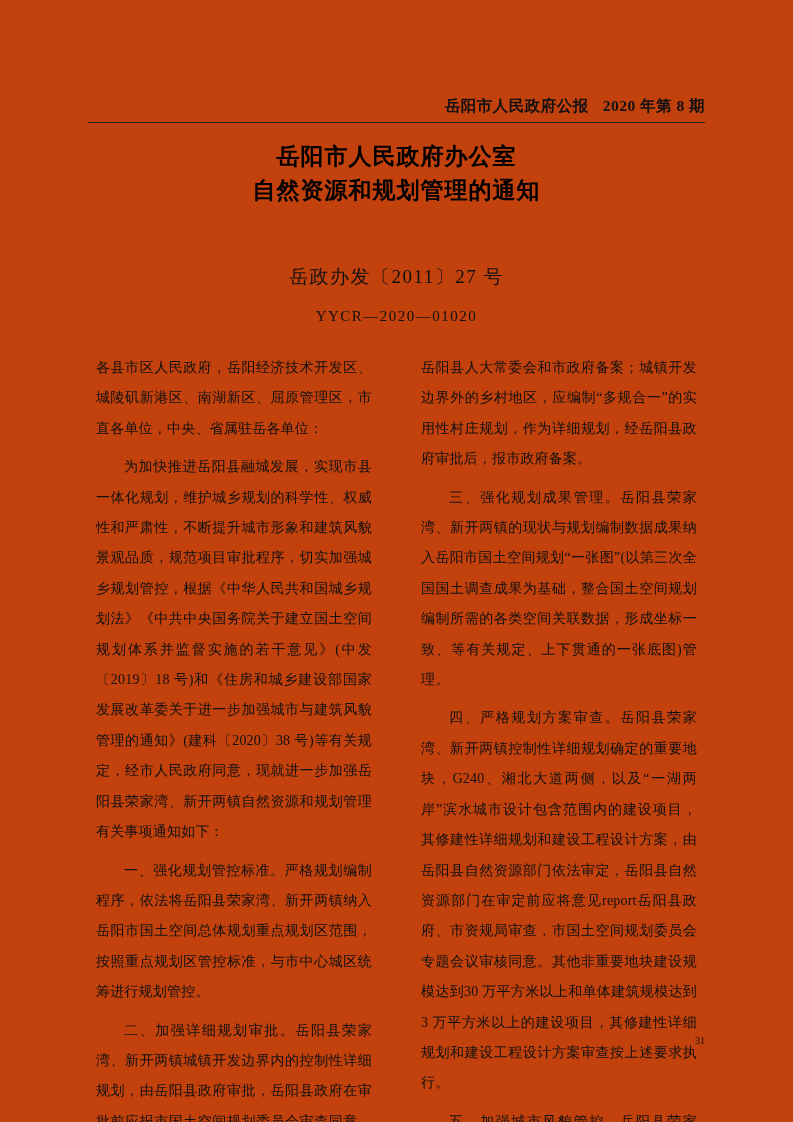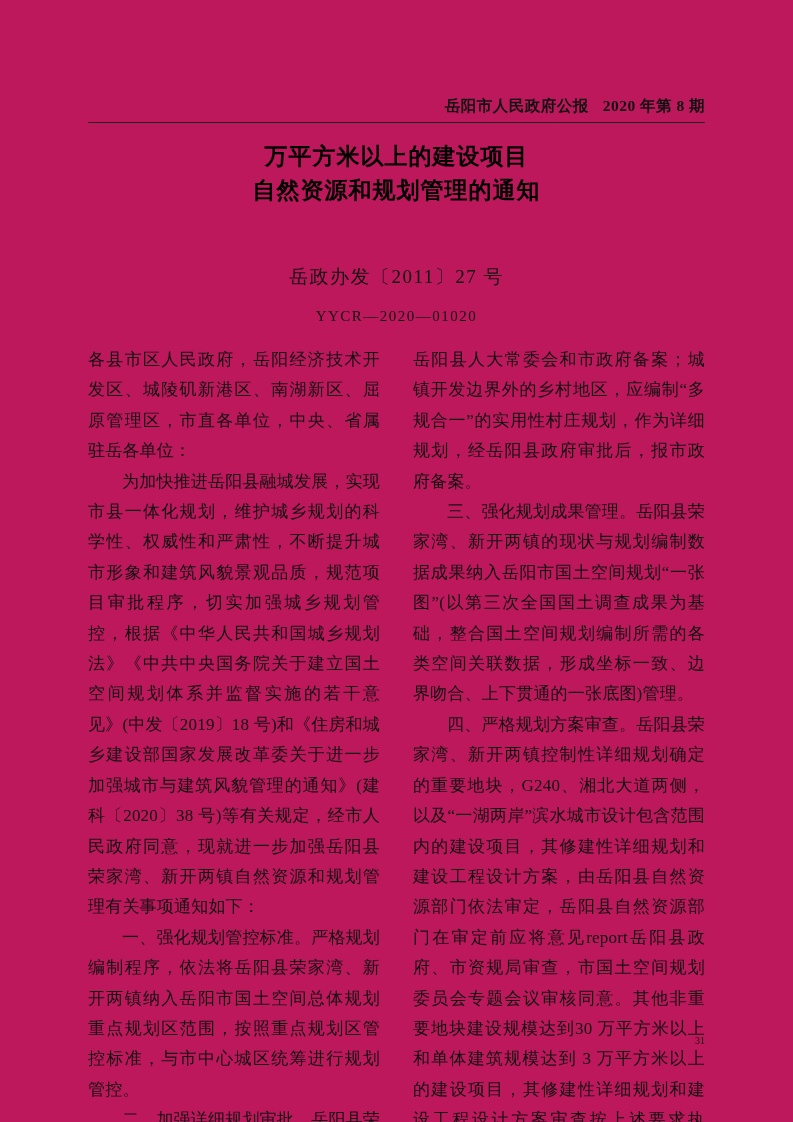--- a/index.html
+++ b/index.html
@@ -14,21 +14,21 @@
     color: #1a1a1a;
     position: relative;
     overflow: hidden;
   }
   .page {
     position: absolute;
     left: 0;
     top: 0;
     width: 793px;
     height: 1122px;
-    background: #be185d;
+    background: #c2410c;
   }
   .header {
     position: absolute;
     left: 88px;
     top: 96px;
     width: 617px;
     text-align: right;
     font-size: 15.5px;
     letter-spacing: 0.5px;
     color: #111;
@@ -89,22 +89,22 @@
     top: 345px;
     width: 617px;
     height: 690px;
     display: flex;
     justify-content: space-between;
   }
   .col {
     width: 292px;
   }
   .col p {
-    margin: 0;
-    font-size: 17px;
+    margin: 8px;
+    font-size: 14px;
     line-height: 30.4px;
     text-align: justify;
     text-align-last: left;
     letter-spacing: 0.2px;
     color: #111;
   }
   .col p.indent {
     text-indent: 2em;
   }
   .page-number {
@@ -121,36 +121,36 @@
 <body>
 
 <div class="page">
 
   <div class="header">
     <span>岳阳市人民政府公报</span><span class="gap"></span><span>2020 年第 8 期</span>
   </div>
   <div class="header-rule"></div>
 
   <div class="title-block">
-    <div class="title-line">万平方米以上的建设项目</div>
+    <div class="title-line">岳阳市人民政府办公室</div>
     <div class="title-line">自然资源和规划管理的通知</div>
   </div>
 
   <div class="docnum">岳政办发〔2011〕27 号</div>
   <div class="docnum-2">YYCR—2020—01020</div>
 
   <div class="columns">
     <div class="col">
       <p>各县市区人民政府，岳阳经济技术开发区、城陵矶新港区、南湖新区、屈原管理区，市直各单位，中央、省属驻岳各单位：</p>
       <p class="indent">为加快推进岳阳县融城发展，实现市县一体化规划，维护城乡规划的科学性、权威性和严肃性，不断提升城市形象和建筑风貌景观品质，规范项目审批程序，切实加强城乡规划管控，根据《中华人民共和国城乡规划法》《中共中央国务院关于建立国土空间规划体系并监督实施的若干意见》(中发〔2019〕18 号)和《住房和城乡建设部国家发展改革委关于进一步加强城市与建筑风貌管理的通知》(建科〔2020〕38 号)等有关规定，经市人民政府同意，现就进一步加强岳阳县荣家湾、新开两镇自然资源和规划管理有关事项通知如下：</p>
       <p class="indent">一、强化规划管控标准。严格规划编制程序，依法将岳阳县荣家湾、新开两镇纳入岳阳市国土空间总体规划重点规划区范围，按照重点规划区管控标准，与市中心城区统筹进行规划管控。</p>
       <p class="indent">二、加强详细规划审批。岳阳县荣家湾、新开两镇城镇开发边界内的控制性详细规划，由岳阳县政府审批，岳阳县政府在审批前应报市国土空间规划委员会审查同意，审批后应报</p>
     </div>
     <div class="col">
       <p>岳阳县人大常委会和市政府备案；城镇开发边界外的乡村地区，应编制“多规合一”的实用性村庄规划，作为详细规划，经岳阳县政府审批后，报市政府备案。</p>
-      <p class="indent">三、强化规划成果管理。岳阳县荣家湾、新开两镇的现状与规划编制数据成果纳入岳阳市国土空间规划“一张图”(以第三次全国国土调查成果为基础，整合国土空间规划编制所需的各类空间关联数据，形成坐标一致、边界吻合、上下贯通的一张底图)管理。</p>
+      <p class="indent">三、强化规划成果管理。岳阳县荣家湾、新开两镇的现状与规划编制数据成果纳入岳阳市国土空间规划“一张图”(以第三次全国国土调查成果为基础，整合国土空间规划编制所需的各类空间关联数据，形成坐标一致、等有关规定、上下贯通的一张底图)管理。</p>
       <p class="indent">四、严格规划方案审查。岳阳县荣家湾、新开两镇控制性详细规划确定的重要地块，G240、湘北大道两侧，以及“一湖两岸”滨水城市设计包含范围内的建设项目，其修建性详细规划和建设工程设计方案，由岳阳县自然资源部门依法审定，岳阳县自然资源部门在审定前应将意见report岳阳县政府、市资规局审查，市国土空间规划委员会专题会议审核同意。其他非重要地块建设规模达到30 万平方米以上和单体建筑规模达到 3 万平方米以上的建设项目，其修建性详细规划和建设工程设计方案审查按上述要求执行。</p>
       <p class="indent">五、加强城市风貌管控。岳阳县荣家湾、新开两镇城镇开发边界范围内的建设项目，其</p>
     </div>
   </div>
 
   <div class="page-number">31</div>
 </div>
 
 </body></html>

